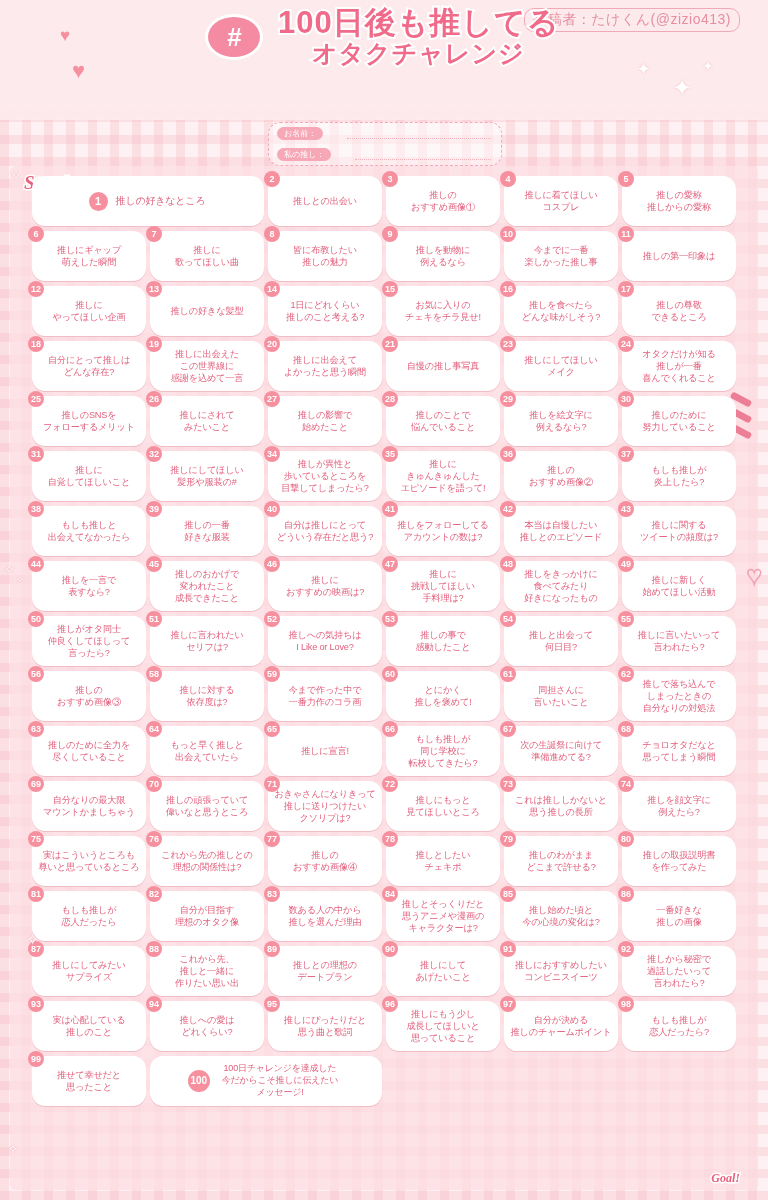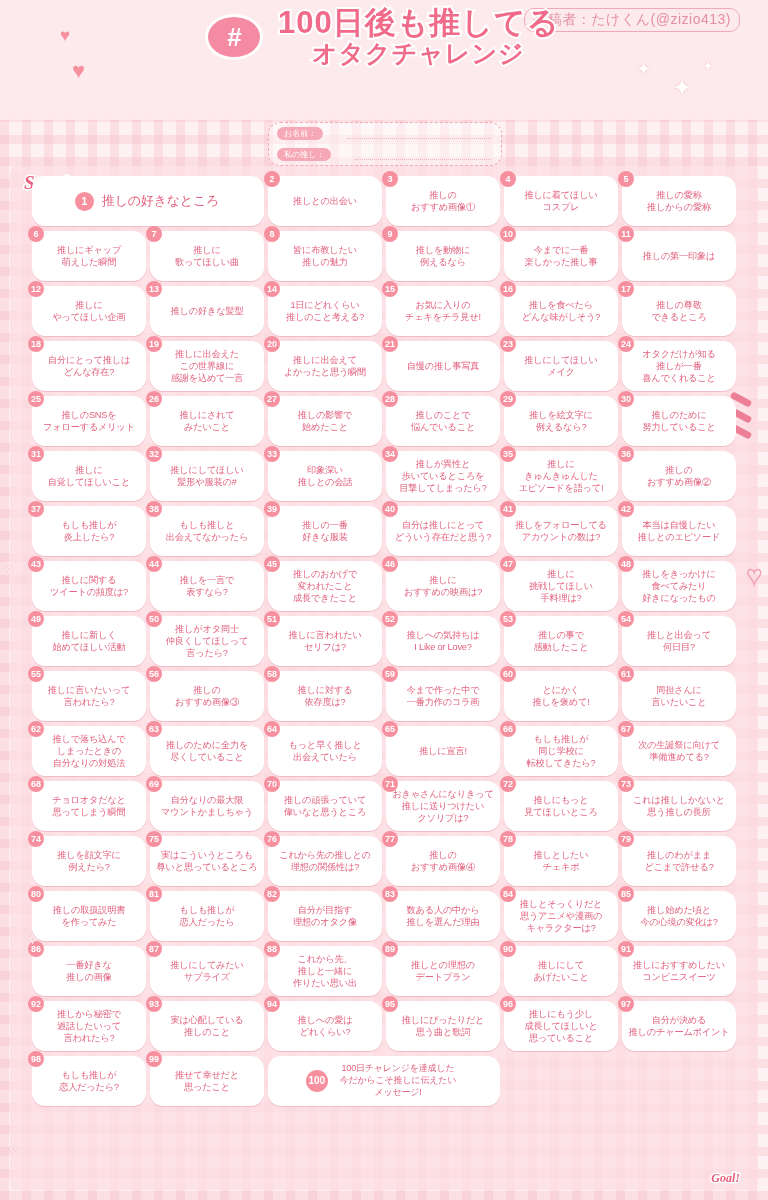--- a/index.html
+++ b/index.html
@@ -202,21 +202,21 @@
     width: 232px;
   }
   .cell.wide .num {
     position: static;
     width: 19px; height: 19px;
     line-height: 19px;
     font-size: 11px;
     margin-right: 6px;
   }
   .cell.wide .txt {
-    font-size: 13px;
+    font-size: 10px;
     padding: 4px 2px;
   }
   .cell.wide-inner {
     display: flex;
     align-items: center;
     justify-content: center;
   }
 
   
   .cell.last {
@@ -487,25 +487,20 @@
           <span class="num">31</span>
           <span class="txt">推しに
 自覚してほしいこと</span>
         </div>
         <div class="cell">
           <span class="num">32</span>
           <span class="txt">推しにしてほしい
 髪形や服装の#</span>
         </div>
         <div class="cell">
-          <span class="num">33</span>
-          <span class="txt">印象深い
-推しとの会話</span>
-        </div>
-        <div class="cell">
           <span class="num">34</span>
           <span class="txt">推しが異性と
 歩いているところを
 目撃してしまったら?</span>
         </div>
         <div class="cell">
           <span class="num">35</span>
           <span class="txt">推しに
 きゅんきゅんした
 エピソードを語って!</span>

